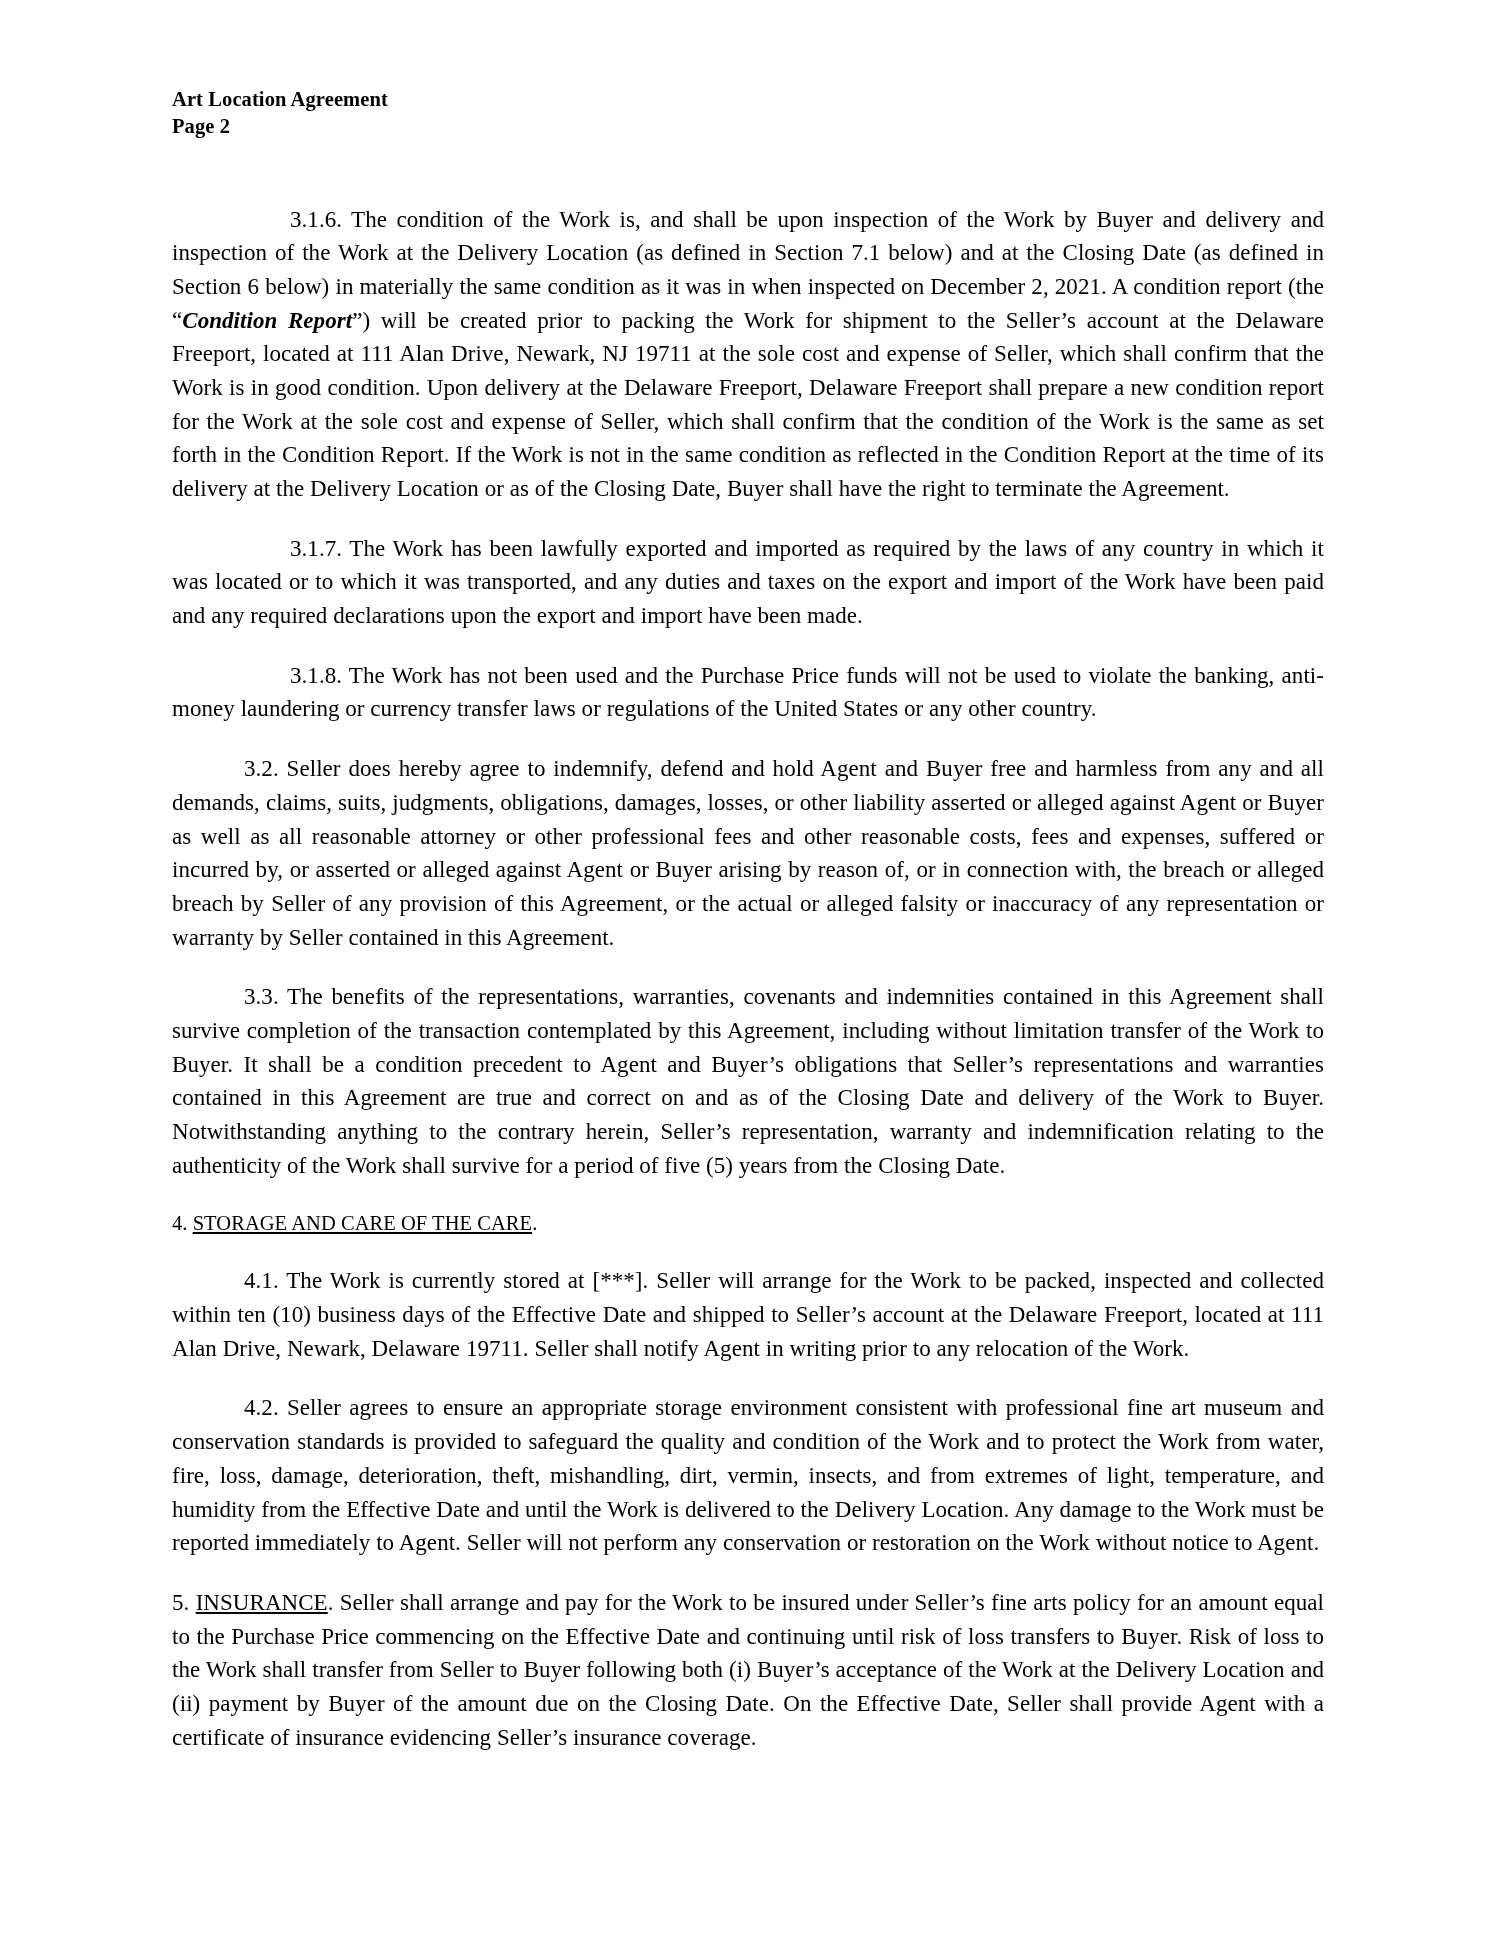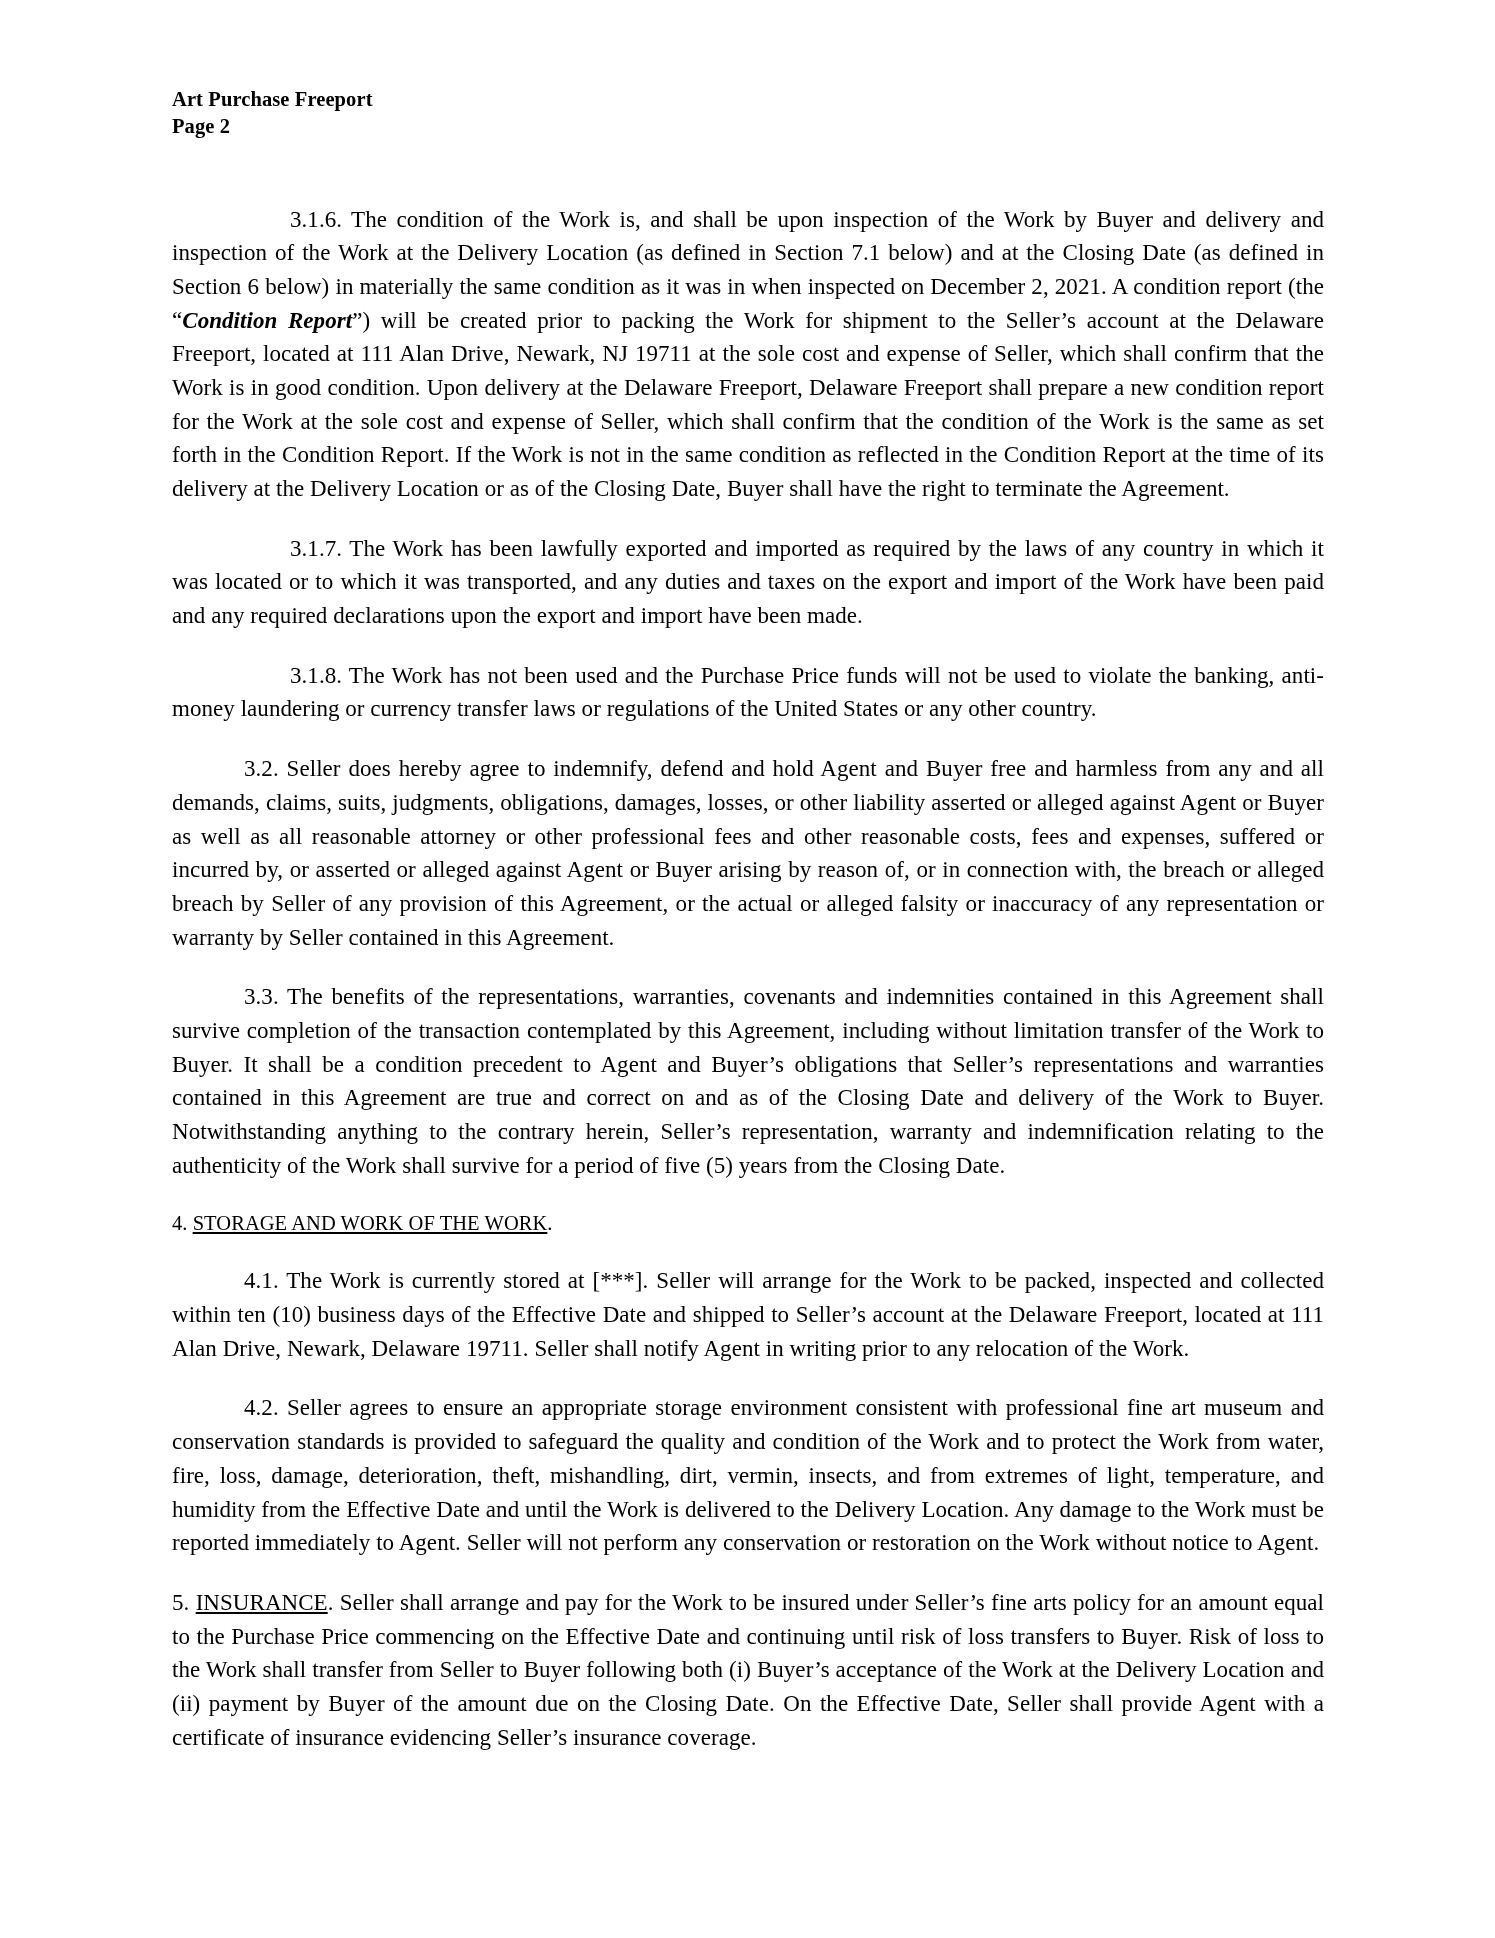--- a/index.html
+++ b/index.html
@@ -67,37 +67,37 @@
     letter-spacing: 0.05px;
   }
 </style>
 </head>
 <body>
 
 <div class="page">
   <div class="content">
 
     <div class="header-block">
-      <span class="header-line">Art Purchase Freeport</span>
+      <span class="header-line">Art Location Agreement</span>
       <span class="header-line">Page 2</span>
     </div>
 
     <div class="body-block">
 
       <p class="para indent-large"><span>3.1.6. The condition of the Work is, and shall be upon inspection of the Work by Buyer and delivery and inspection of the Work at the Delivery Location (as defined in Section 7.1 below) and at the Closing Date (as defined in Section 6 below) in materially the same condition as it was in when inspected on December 2, 2021. A condition report (the “</span><span class="bolditalic">Condition Report</span><span>”) will be created prior to packing the Work for shipment to the Seller’s account at the Delaware Freeport, located at 111 Alan Drive, Newark, NJ 19711 at the sole cost and expense of Seller, which shall confirm that the Work is in good condition. Upon delivery at the Delaware Freeport, Delaware Freeport shall prepare a new condition report for the Work at the sole cost and expense of Seller, which shall confirm that the condition of the Work is the same as set forth in the Condition Report. If the Work is not in the same condition as reflected in the Condition Report at the time of its delivery at the Delivery Location or as of the Closing Date, Buyer shall have the right to terminate the Agreement.</span></p>
 
       <p class="para indent-large">3.1.7. The Work has been lawfully exported and imported as required by the laws of any country in which it was located or to which it was transported, and any duties and taxes on the export and import of the Work have been paid and any required declarations upon the export and import have been made.</p>
 
       <p class="para indent-large">3.1.8. The Work has not been used and the Purchase Price funds will not be used to violate the banking, anti-money laundering or currency transfer laws or regulations of the United States or any other country.</p>
 
       <p class="para indent-small">3.2. Seller does hereby agree to indemnify, defend and hold Agent and Buyer free and harmless from any and all demands, claims, suits, judgments, obligations, damages, losses, or other liability asserted or alleged against Agent or Buyer as well as all reasonable attorney or other professional fees and other reasonable costs, fees and expenses, suffered or incurred by, or asserted or alleged against Agent or Buyer arising by reason of, or in connection with, the breach or alleged breach by Seller of any provision of this Agreement, or the actual or alleged falsity or inaccuracy of any representation or warranty by Seller contained in this Agreement.</p>
 
       <p class="para indent-small">3.3. The benefits of the representations, warranties, covenants and indemnities contained in this Agreement shall survive completion of the transaction contemplated by this Agreement, including without limitation transfer of the Work to Buyer. It shall be a condition precedent to Agent and Buyer’s obligations that Seller’s representations and warranties contained in this Agreement are true and correct on and as of the Closing Date and delivery of the Work to Buyer. Notwithstanding anything to the contrary herein, Seller’s representation, warranty and indemnification relating to the authenticity of the Work shall survive for a period of five (5) years from the Closing Date.</p>
 
-      <p class="section-heading"><span>4. </span><span class="underline">STORAGE AND WORK OF THE WORK</span><span>.</span></p>
+      <p class="section-heading"><span>4. </span><span class="underline">STORAGE AND CARE OF THE CARE</span><span>.</span></p>
 
       <p class="para indent-small">4.1. The Work is currently stored at [***]. Seller will arrange for the Work to be packed, inspected and collected within ten (10) business days of the Effective Date and shipped to Seller’s account at the Delaware Freeport, located at 111 Alan Drive, Newark, Delaware 19711. Seller shall notify Agent in writing prior to any relocation of the Work.</p>
 
       <p class="para indent-small">4.2. Seller agrees to ensure an appropriate storage environment consistent with professional fine art museum and conservation standards is provided to safeguard the quality and condition of the Work and to protect the Work from water, fire, loss, damage, deterioration, theft, mishandling, dirt, vermin, insects, and from extremes of light, temperature, and humidity from the Effective Date and until the Work is delivered to the Delivery Location. Any damage to the Work must be reported immediately to Agent. Seller will not perform any conservation or restoration on the Work without notice to Agent.</p>
 
       <p class="para no-indent"><span>5. </span><span class="underline">INSURANCE</span><span>. Seller shall arrange and pay for the Work to be insured under Seller’s fine arts policy for an amount equal to the Purchase Price commencing on the Effective Date and continuing until risk of loss transfers to Buyer. Risk of loss to the Work shall transfer from Seller to Buyer following both (i) Buyer’s acceptance of the Work at the Delivery Location and (ii) payment by Buyer of the amount due on the Closing Date. On the Effective Date, Seller shall provide Agent with a certificate of insurance evidencing Seller’s insurance coverage.</span></p>
 
     </div>
   </div>
 </div>

